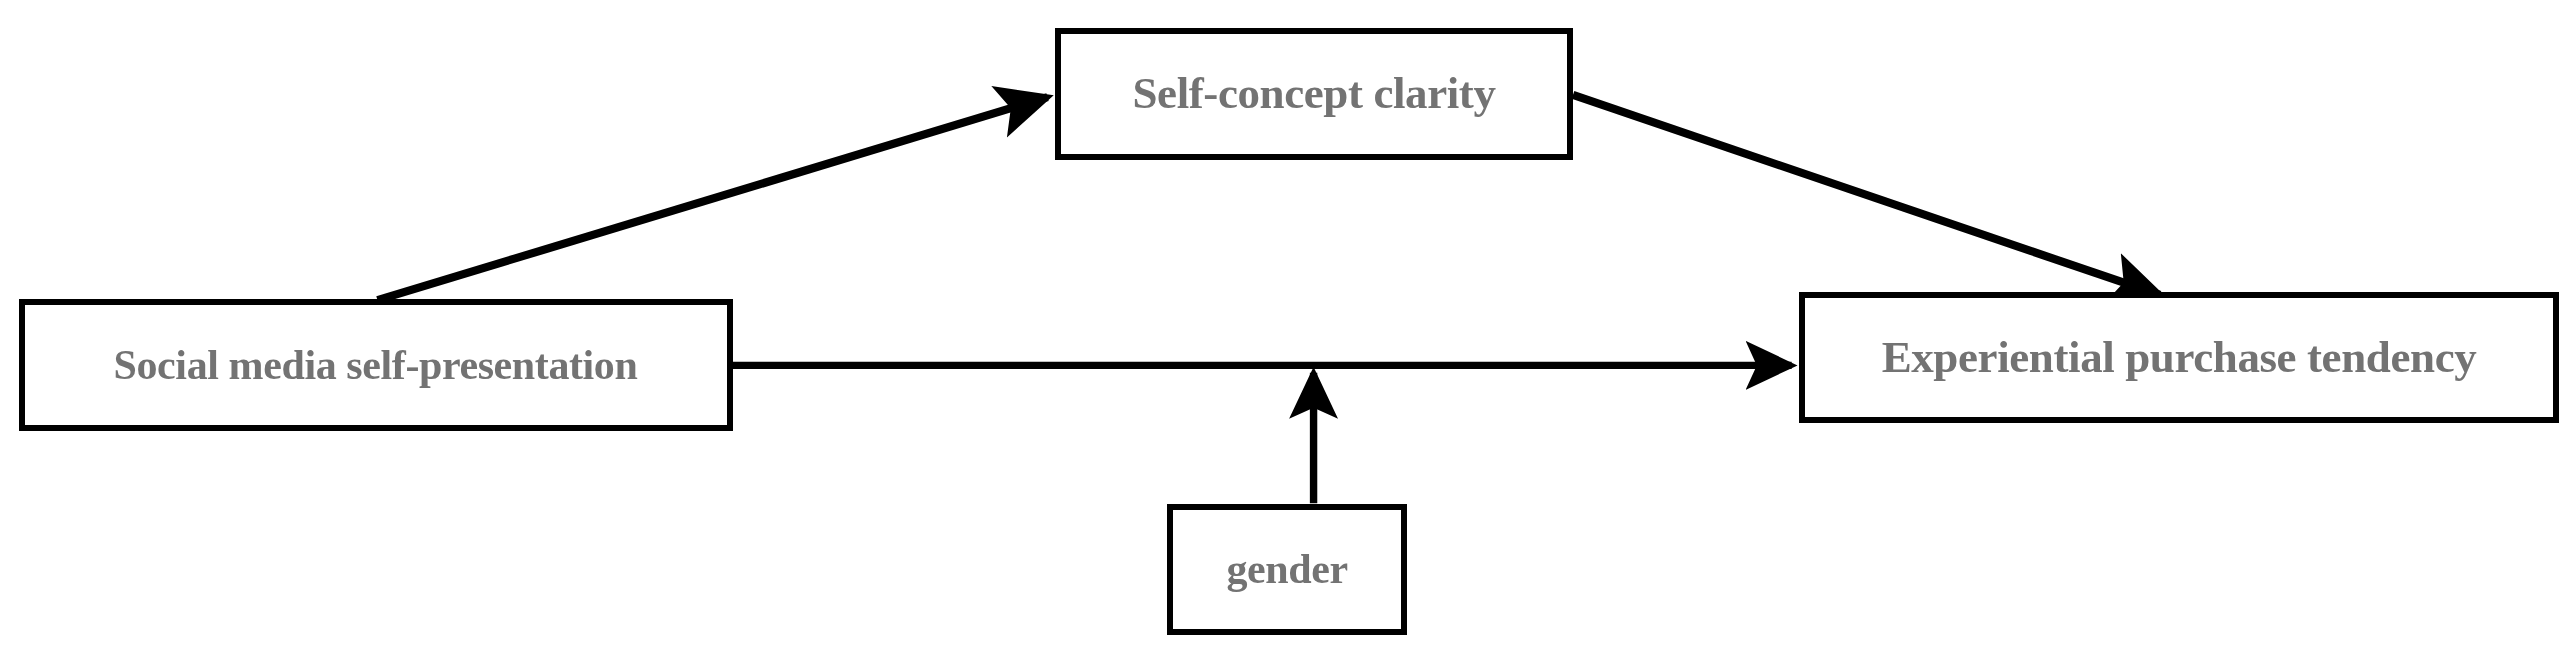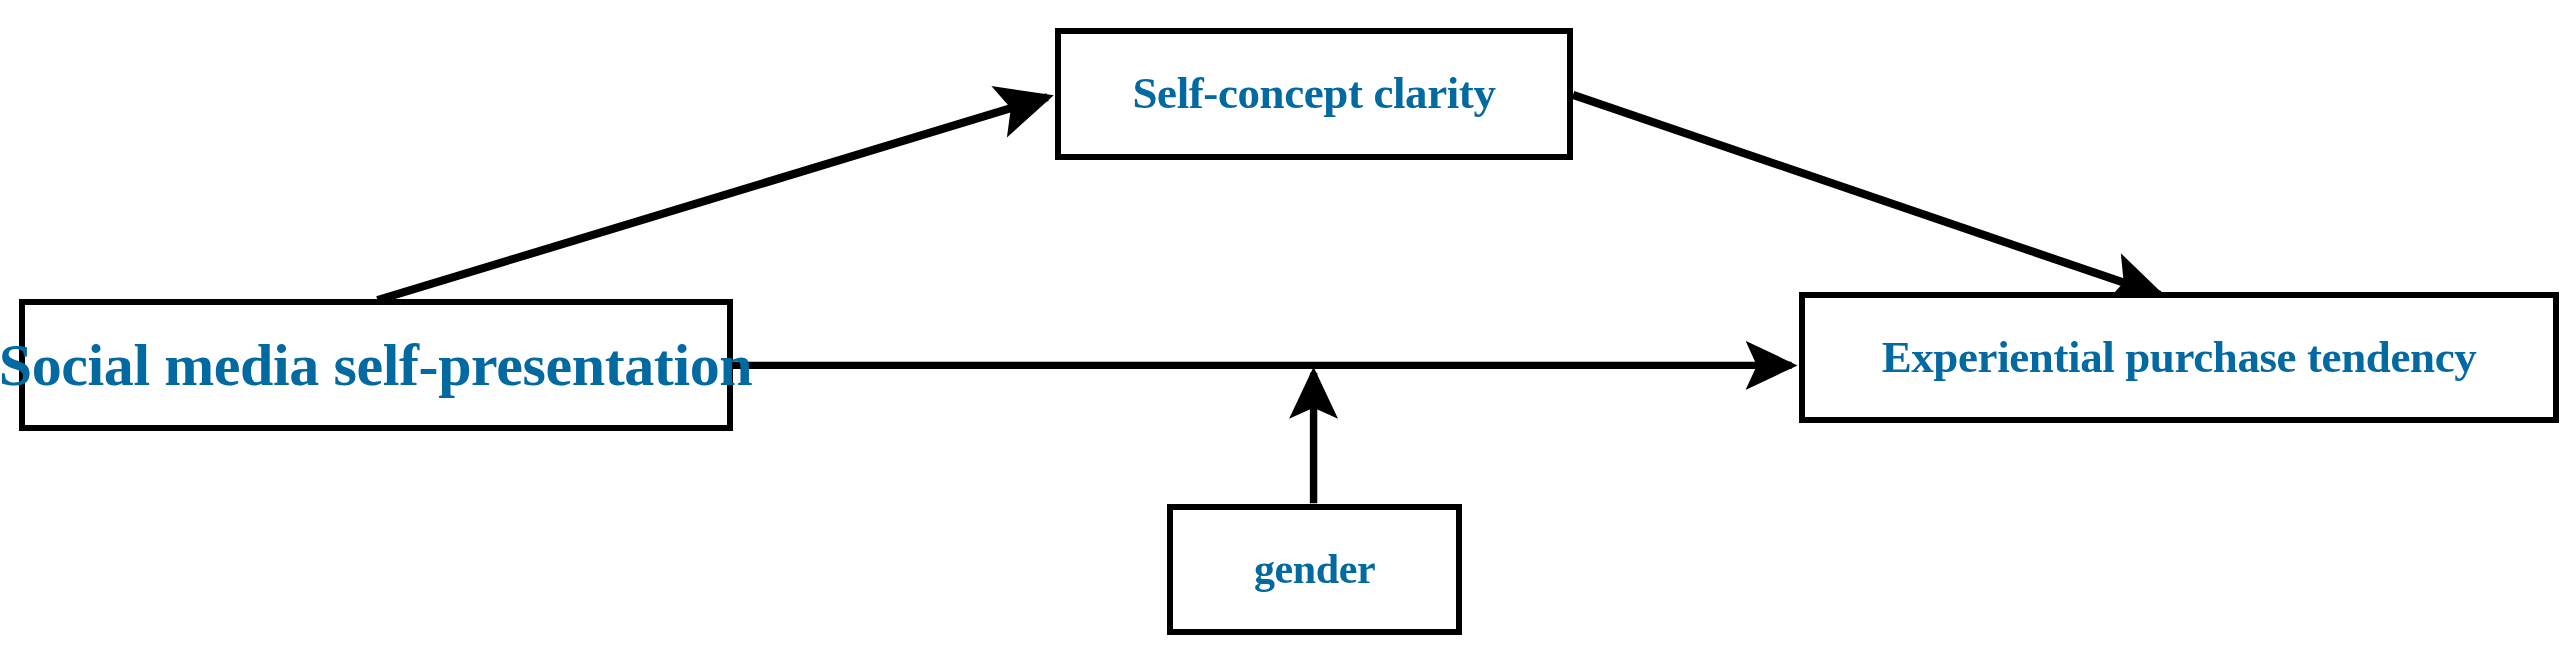--- a/index.html
+++ b/index.html
@@ -31,44 +31,44 @@
     background: #ffffff;
     border: 6.7px solid #000000;
     display: flex;
     align-items: center;
     justify-content: center;
     z-index: 2;
   }
   .node-label {
     font-family: "Liberation Serif", "DejaVu Serif", serif;
     font-weight: bold;
-    color: #0369a1;
+    color: #737373;
     line-height: 1.05;
     white-space: nowrap;
     text-align: center;
     letter-spacing: -0.4px;
   }
   
   #node-sms {
     left: 18.5px;  top: 299px;  width: 714px;  height: 132px;
   }
-  #node-sms .node-label { font-size: 60px; }
+  #node-sms .node-label { font-size: 42px; }
 
   #node-scc {
     left: 1055px; top: 28px;  width: 518px;  height: 132px;
   }
   #node-scc .node-label { font-size: 45px; }
 
   #node-ept {
     left: 1799px; top: 292px; width: 760px; height: 131px;
   }
   #node-ept .node-label { font-size: 45px; }
 
   #node-gender {
-    left: 1167px; top: 504px; width: 295px;  height: 131px;
+    left: 1167px; top: 504px; width: 240px;  height: 131px;
   }
   #node-gender .node-label { font-size: 42px; }
 </style>
 </head>
 <body>
 
 <div id="canvas">
 
   <svg id="edges" viewBox="0 0 3473 877" width="2576" height="650" xmlns="http://www.w3.org/2000/svg">
     <defs>

